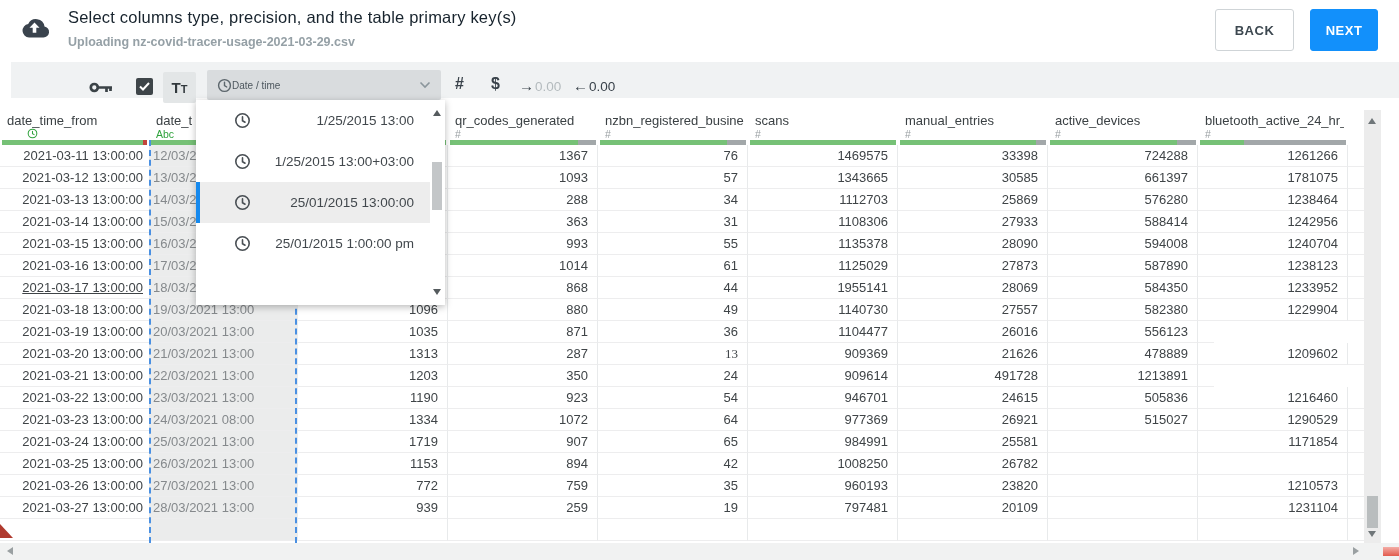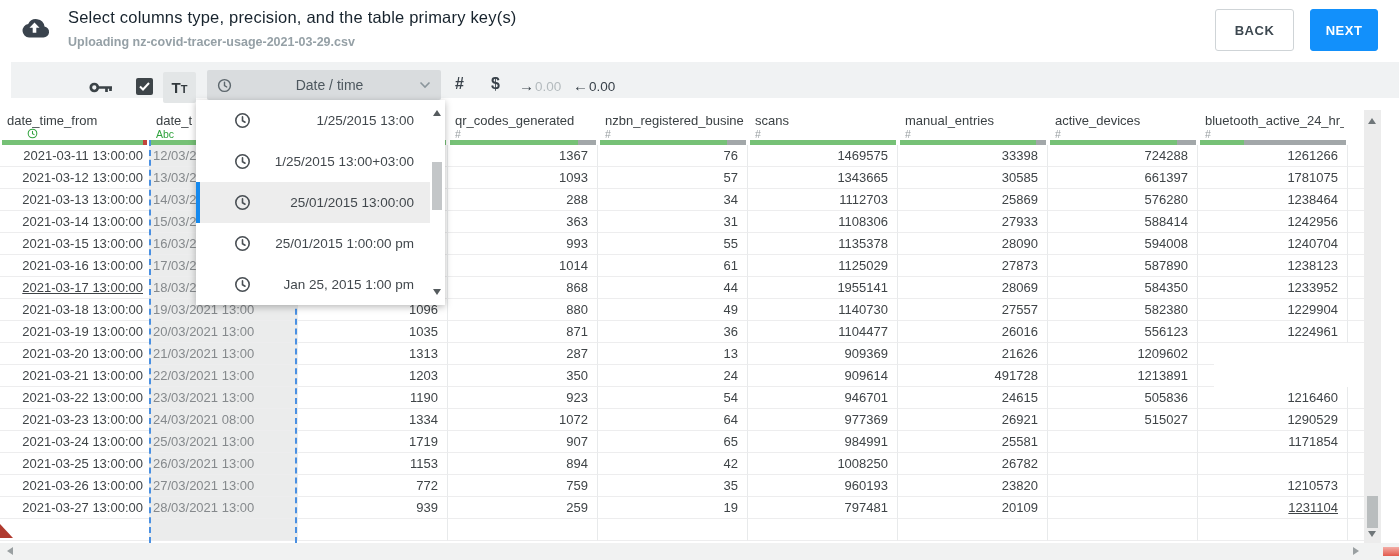--- a/index.html
+++ b/index.html
@@ -20,21 +20,21 @@
   
   .toolbar { position:absolute; top:62px; left:11px; width:1399px; height:36px; background:#f0f2f3; }
   .tb-key { position:absolute; left:78px; top:18px; }
   .tb-check { position:absolute; left:125px; top:16px; width:17px; height:17px; background:#3e4549;
               border-radius:2px; display:flex; align-items:center; justify-content:center; }
   .tb-tt { position:absolute; left:152px; top:10px; width:33px; height:31px; background:#e3e6e7;
            border-radius:2px; text-align:center; line-height:31px; font-size:15px; color:#32393d;
            font-variant:small-caps; font-weight:bold; }
   .tb-select { position:absolute; left:196px; top:8px; width:234px; height:30px; background:#d9dcde;
                border-radius:2px; display:flex; align-items:center; padding:0 10px; color:#4d575e; }
-  .tb-select .sel-label { font-size:14px; margin-left:8px; flex:1;text-align:center; }
+  .tb-select .sel-label { font-size:10px; flex:1; }
   .tb-sym { position:absolute; top:13px; font-size:16px; font-weight:bold; color:#39424a; }
   .tb-dec { position:absolute; top:15px; font-size:13.5px; color:#39424a; }
   .tb-dec .arr { font-size:15px; margin-right:1px; }
   .tb-dec .dim { color:#b4bbbe; }
 
   
   .table { position:absolute; top:110px; left:0; width:1364px; }
   .thead { display:flex; height:30px; }
   .th { padding:3px 4px 0 7px; overflow:hidden; }
   .col-name { font-size:13px; color:#3b4144; white-space:nowrap; overflow:hidden; line-height:15px; }
@@ -342,31 +342,31 @@
         </div>
         <div class="tr">
           <div class="td c0" style="width: 149px;">2021-03-19 13:00:00</div>
           <div class="td c1" style="width: 149px;">20/03/2021 13:00</div>
           <div class="td num" style="width: 150px;">1035</div>
           <div class="td num" style="width: 150px;">871</div>
           <div class="td num" style="width: 150px;">36</div>
           <div class="td num" style="width: 150px;">1104477</div>
           <div class="td num" style="width: 150px;">26016</div>
           <div class="td num" style="width: 150px;">556123</div>
-          <div class="td num" style="width: 150px;">1224961</div>
           <div class="td csp" style="width: 16px;"></div>
         </div>
         <div class="tr">
           <div class="td c0" style="width: 149px;">2021-03-20 13:00:00</div>
           <div class="td c1" style="width: 149px;">21/03/2021 13:00</div>
           <div class="td num" style="width: 150px;">1313</div>
           <div class="td num" style="width: 150px;">287</div>
-          <div class="td num" style="width: 150px;">13</div>
+          <div class="td num" style="width: 150px; font-family: Liberation Serif, serif;">13</div>
           <div class="td num" style="width: 150px;">909369</div>
           <div class="td num" style="width: 150px;">21626</div>
+          <div class="td num" style="width: 150px;">478889</div>
           <div class="td num" style="width: 150px;">1209602</div>
           <div class="td csp" style="width: 16px;"></div>
         </div>
         <div class="tr">
           <div class="td c0" style="width: 149px;">2021-03-21 13:00:00</div>
           <div class="td c1" style="width: 149px;">22/03/2021 13:00</div>
           <div class="td num" style="width: 150px;">1203</div>
           <div class="td num" style="width: 150px;">350</div>
           <div class="td num" style="width: 150px;">24</div>
           <div class="td num" style="width: 150px;">909614</div>
@@ -436,21 +436,21 @@
         </div>
         <div class="tr">
           <div class="td c0" style="width: 149px;">2021-03-27 13:00:00</div>
           <div class="td c1" style="width: 149px;">28/03/2021 13:00</div>
           <div class="td num" style="width: 150px;">939</div>
           <div class="td num" style="width: 150px;">259</div>
           <div class="td num" style="width: 150px;">19</div>
           <div class="td num" style="width: 150px;">797481</div>
           <div class="td num" style="width: 150px;">20109</div>
           <div class="td num" style="width: 150px;"></div>
-          <div class="td num" style="width: 150px; text-decoration: underline;">1231104</div>
+          <div class="td num" style="width: 150px;">1231104</div>
           <div class="td csp" style="width: 16px;"></div>
         </div>
         <div class="tr">
           <div class="td c0" style="width: 149px;"></div>
           <div class="td c1" style="width: 149px;"></div>
           <div class="td num" style="width: 150px;"></div>
           <div class="td num" style="width: 150px;"></div>
           <div class="td num" style="width: 150px;"></div>
           <div class="td num" style="width: 150px;"></div>
           <div class="td num" style="width: 150px;"></div>
@@ -506,29 +506,20 @@
         </div>
         <div class="dd-item">
           <span class="dd-ic">
             <svg viewBox="0 0 16 16" width="17" height="17">
               <circle cx="8" cy="8" r="6.3" fill="none" stroke="currentColor" stroke-width="1.5"></circle>
               <path d="M8 4.6V8.2L10.4 9.6" fill="none" stroke="currentColor" stroke-width="1.5" stroke-linecap="round"></path>
             </svg>
           </span>
           <span class="dd-label">25/01/2015 1:00:00 pm</span>
         </div>
-        <div class="dd-item">
-          <span class="dd-ic">
-            <svg viewBox="0 0 16 16" width="17" height="17">
-              <circle cx="8" cy="8" r="6.3" fill="none" stroke="currentColor" stroke-width="1.5"></circle>
-              <path d="M8 4.6V8.2L10.4 9.6" fill="none" stroke="currentColor" stroke-width="1.5" stroke-linecap="round"></path>
-            </svg>
-          </span>
-          <span class="dd-label">Jan 25, 2015 1:00 pm</span>
-        </div>
       </div>
     <div class="dd-scroll">
       <div class="tri tri-up"></div>
       <div class="dd-thumb"></div>
       <div class="tri tri-down"></div>
     </div>
   </div>
 
 </div>
 

